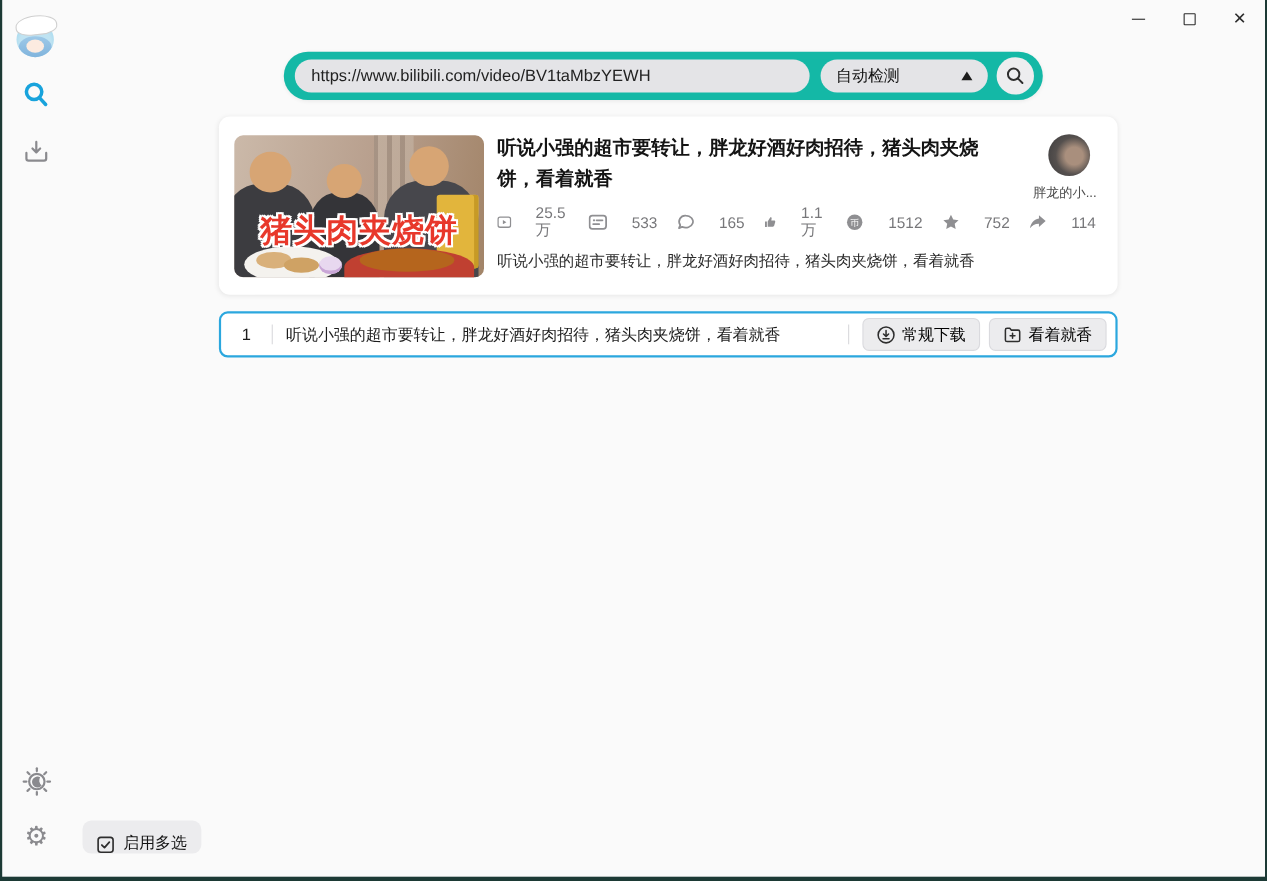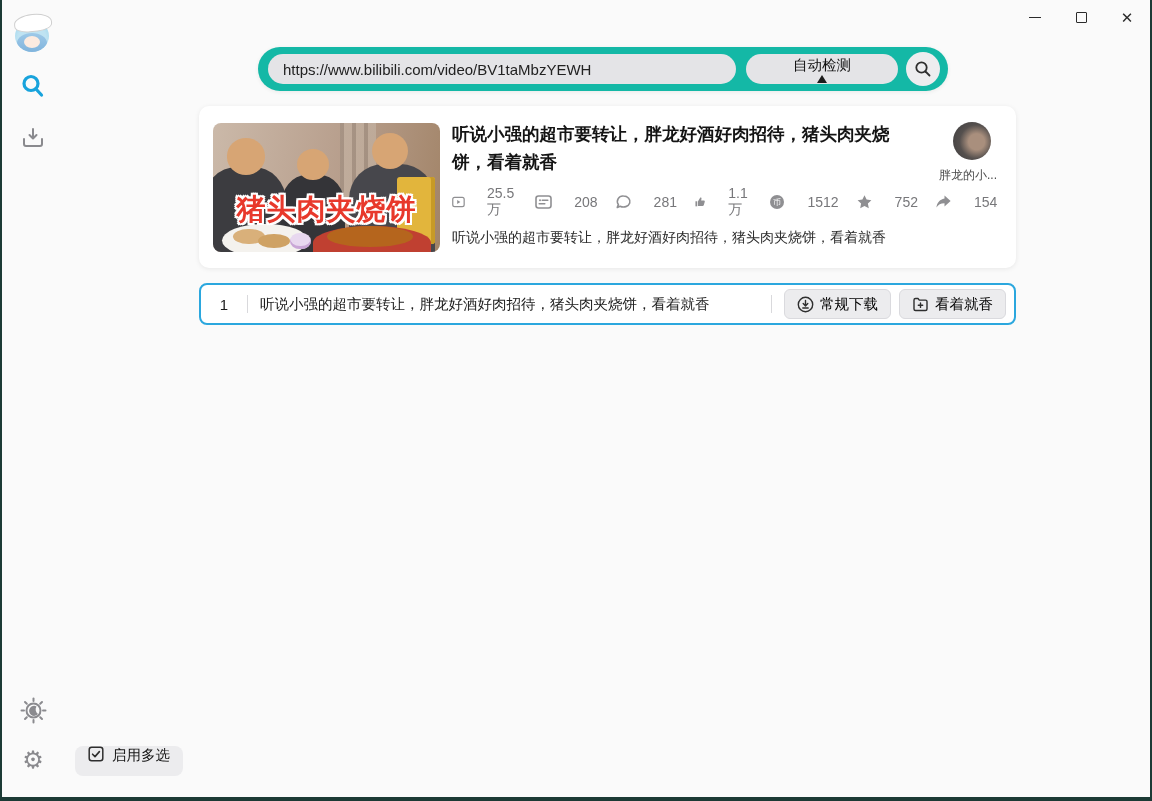--- a/index.html
+++ b/index.html
@@ -41,22 +41,22 @@
   .icon-theme { top:696px; }
   .icon-settings { top:746px; font-size:24px; color:#8a8a8e; }
 
   
   .searchbar { position:absolute; left:258px; top:47px; width:690px; height:44px; background:#14b8a6;
                border-radius:22px; box-shadow:0 1px 4px rgba(0,0,0,.07); display:flex; align-items:center;
                padding:0 6px 0 10px; z-index:5; }
   .url-input { width:468px; height:30px; background:#e4e4e7; border:none; outline:none; border-radius:15px;
                padding:0 15px; font-size:15px; color:#222; font-family:inherit; }
   .detect-select { margin-left:10px; width:152px; height:30px; background:#e4e4e7; border-radius:15px;
-                   display:flex; align-items:center; justify-content:center; padding:0 14px;
-                   font-size:14.5px; color:#111; cursor:default;flex-direction:column; }
+                   display:flex; align-items:center; justify-content:space-between; padding:0 14px;
+                   font-size:14.5px; color:#111; cursor:default; }
   .tri-up { width:0; height:0; border-left:5.5px solid transparent; border-right:5.5px solid transparent;
             border-bottom:8px solid #1c1c1c; }
   .search-go { margin-left:8px; width:34px; height:34px; border-radius:50%; background:#ededef; border:none;
                display:flex; align-items:center; justify-content:center; }
 
   
   .video-card { position:absolute; left:199px; top:106px; width:817px; height:162px; background:#fff;
                 border-radius:10px; box-shadow:0 1px 5px rgba(0,0,0,.08); }
   .thumb { position:absolute; left:14px; top:17px; width:227px; height:129px; border-radius:8px;
            overflow:hidden; background:linear-gradient(100deg,#cbb9a9,#b79e8c 55%,#a28468); }
@@ -101,21 +101,21 @@
   .row-index { width:46px; text-align:center; font-size:15px; color:#1c1c1c; }
   .v-div { width:1px; height:18px; background:#d9d9dc; }
   .row-title { flex:1; padding:0 12px; font-size:14.5px; color:#1c1c1c; white-space:nowrap;
                overflow:hidden; text-overflow:ellipsis; }
   .row-btns { display:flex; gap:8px; margin-left:12px; }
   .dl-btn { height:30px; padding:0 12px; background:#ececee; border:1px solid #dadade; border-radius:6px;
             display:flex; align-items:center; gap:6px; font-size:14.5px; color:#000000; font-family:inherit; }
 
   
   .multi-select { position:absolute; left:75px; top:746px; height:30px; padding:0 13px; background:#ececee;
-                  border:none; border-radius:8px; display:flex; align-items:flex-start; gap:8px; font-size:14.5px;
+                  border:none; border-radius:8px; display:flex; align-items:flex-end; gap:8px; font-size:14.5px;
                   color:#141414; font-family:inherit; }
 </style>
 </head>
 <body>
 
 <div class="edge edge-left"></div>
 <div class="edge edge-right"></div>
 <div class="edge edge-bottom"></div>
 
 <div class="win-controls">
@@ -221,27 +221,27 @@
         </svg>
         <span>25.5万</span>
       </span>
       <span class="stat">
         <svg width="17" height="16" viewBox="0 0 17 16">
           <rect x="1" y="2" width="15" height="12" rx="2.5" fill="none" stroke="#8f8f92" stroke-width="1.6"></rect>
           <circle cx="5" cy="6.3" r="1" fill="#8f8f92"></circle>
           <line x1="7.2" y1="6.3" x2="12.8" y2="6.3" stroke="#8f8f92" stroke-width="1.5" stroke-linecap="round"></line>
           <line x1="4.2" y1="9.8" x2="9.8" y2="9.8" stroke="#8f8f92" stroke-width="1.5" stroke-linecap="round"></line>
         </svg>
-        <span>208</span>
+        <span>533</span>
       </span>
       <span class="stat">
         <svg width="17" height="16" viewBox="0 0 17 16">
           <path d="M8.5 2 a6.5 5.5 0 1 1 -3.4 10.2 L2.3 13.4 L3.4 10.6 A5.5 5.5 0 0 1 8.5 2 Z" fill="none" stroke="#8f8f92" stroke-width="1.6" stroke-linejoin="round"></path>
         </svg>
-        <span>281</span>
+        <span>165</span>
       </span>
       <span class="stat">
         <svg width="17" height="16" viewBox="0 0 17 16">
           <path d="M2 7 h2.4 v7 H2 Z" fill="#8f8f92"></path>
           <path d="M5.4 13.6 V7.2 L8.3 2.4 c.7 -1.1 2.3 -.4 2.1 .9 L9.9 6 h3.6 c1 0 1.7 .9 1.4 1.8 l-1.3 4.5 c-.2 .8 -.9 1.3 -1.7 1.3 Z" fill="#8f8f92"></path>
         </svg>
         <span>1.1万</span>
       </span>
       <span class="stat">
         <svg width="16" height="16" viewBox="0 0 16 16">
@@ -253,21 +253,21 @@
       <span class="stat">
         <svg width="17" height="16" viewBox="0 0 17 16">
           <path d="M8.5 1.2 L10.6 5.6 L15.4 6.2 L11.9 9.5 L12.8 14.2 L8.5 11.9 L4.2 14.2 L5.1 9.5 L1.6 6.2 L6.4 5.6 Z" fill="#8f8f92"></path>
         </svg>
         <span>752</span>
       </span>
       <span class="stat">
         <svg width="17" height="16" viewBox="0 0 17 16">
           <path d="M9.5 4.6 V1.6 L15.6 7 L9.5 12.4 V9.3 C5.6 9.3 3.2 10.8 1.4 13.6 C1.9 9.2 4.6 5.4 9.5 4.6 Z" fill="#8f8f92"></path>
         </svg>
-        <span>154</span>
+        <span>114</span>
       </span>
     </div>
 
     <div class="video-desc">听说小强的超市要转让，胖龙好酒好肉招待，猪头肉夹烧饼，看着就香</div>
   </div>
 
   <div class="uploader">
     <div class="uploader-avatar"></div>
     <div class="uploader-name">胖龙的小...</div>
   </div>

